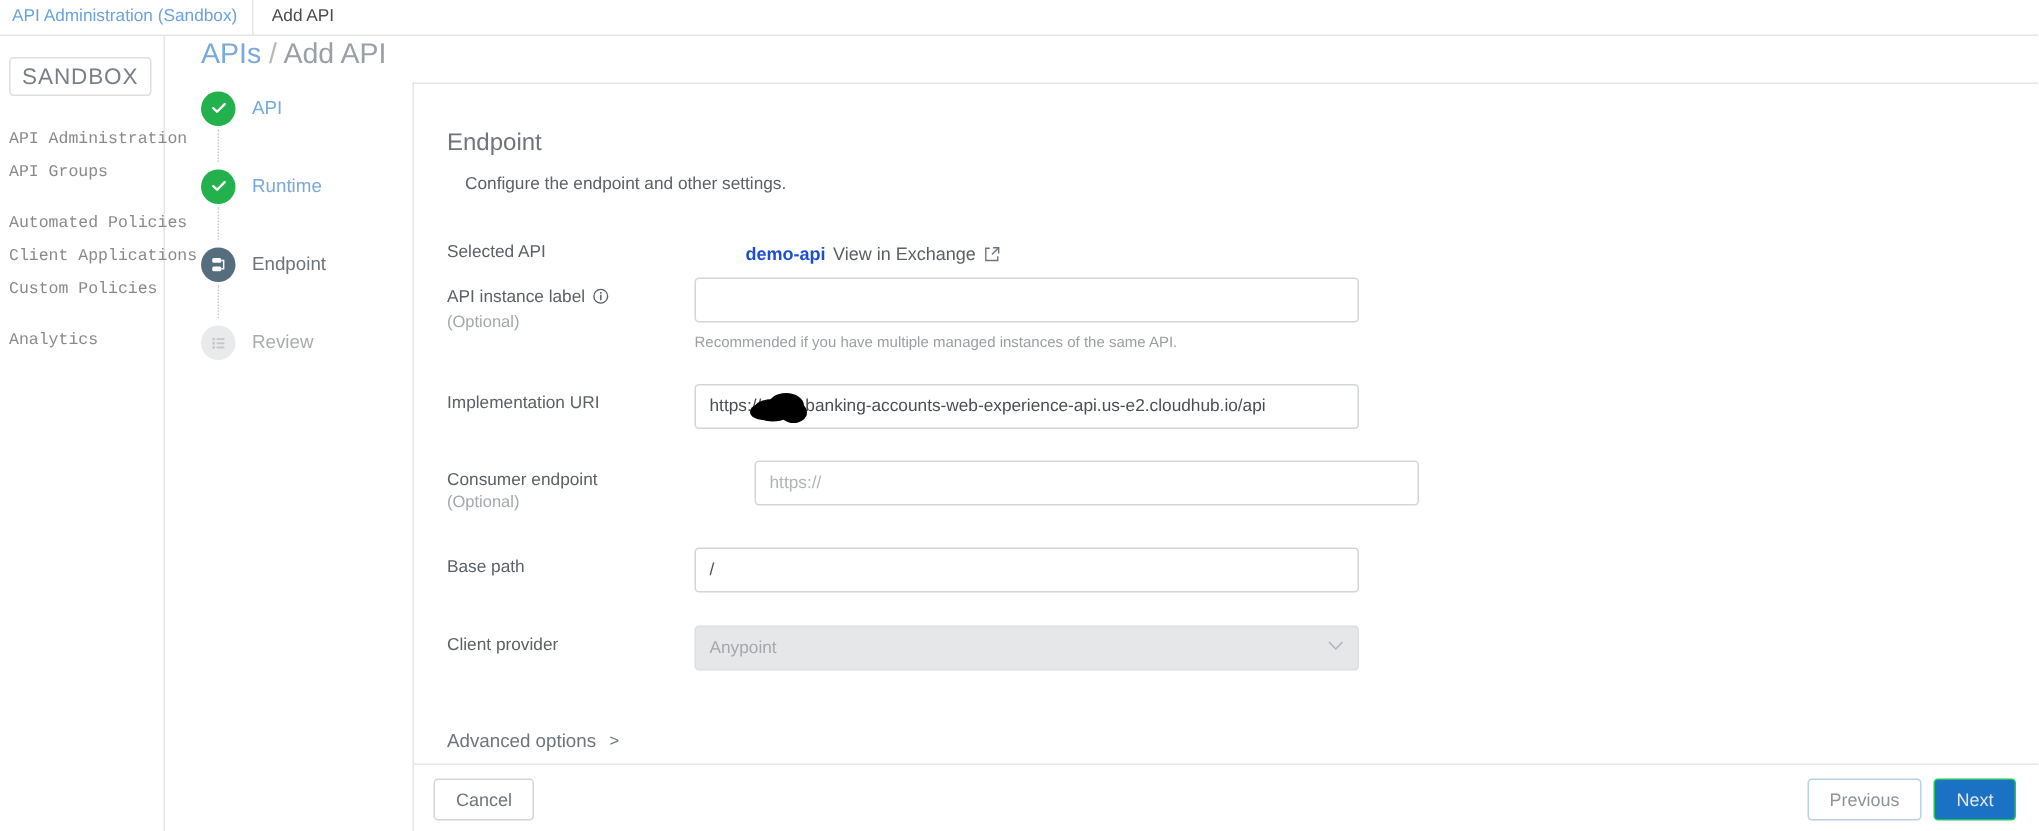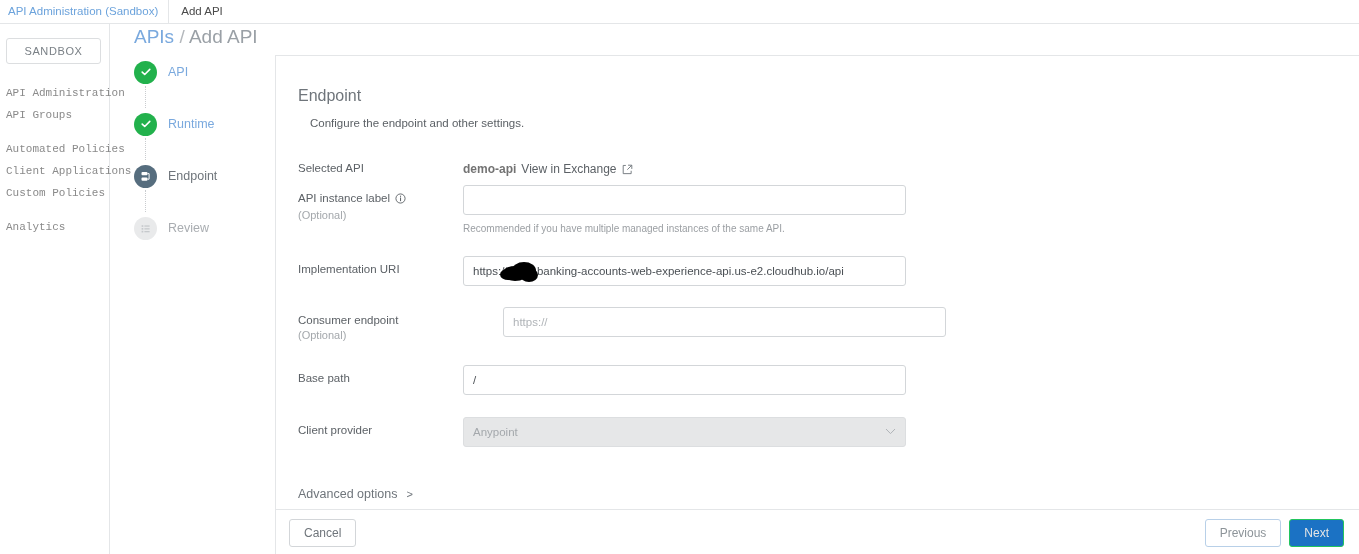--- a/index.html
+++ b/index.html
@@ -30,21 +30,21 @@
   
   .sidebar {
     position: absolute; left: 0; top: 24px; width: 110px; height: 530px;
     background: #ffffff; border-right: 1px solid #e4e6e8;
     padding-top: 14px;
   }
   .env-badge {
     margin: 0 8px 0 6px; height: 26px;
     border: 1px solid #dcdee0; border-radius: 3px;
     display: flex; align-items: center; justify-content: center;
-    font-size: 11px; color: #7a8086; letter-spacing: .6px;
+    font-size: 15px; color: #7a8086; letter-spacing: .6px;
     background: #fff;
   }
   .nav { margin-top: 18px; }
   .nav-item {
     font-size: 11px; color: #8a6b6b; color: #8d8d8d;
     padding: 4px 0 4px 6px; line-height: 14px; cursor: pointer;
     white-space: nowrap;
   }
   .nav-item { color: #8a8a8a; font-family: Liberation Mono, monospace; }
   .nav-gap { height: 12px; }
@@ -112,21 +112,21 @@
   .flabel .opt { display: block; color: #a4a8ac; font-size: 11px; }
   .finfo {
     display: inline-block; vertical-align: -2px; margin-left: 5px;
   }
   .fctrl { flex: 0 0 443px; width: 443px; position: relative; }
 
   .selected-api {
     padding-top: 6px; font-size: 12px; color: #5c6166; line-height: 16px;
     display: flex; align-items: center;
   }
-  .selected-api b { font-weight: 700; color: #737373; margin-right: 5px; }
+  .selected-api b { font-weight: 700; color: #1d4ed8; margin-right: 5px; }
   .selected-api .ext { margin-left: 5px; display: inline-flex; }
 
   .input {
     width: 443px; height: 30px;
     border: 1px solid #d3d6d9; border-radius: 3px;
     background: #fff;
     font-family: "Liberation Sans", sans-serif;
     font-size: 11.5px; color: #4a4f54;
     padding: 0 9px; line-height: 28px;
     display: block;
@@ -287,21 +287,21 @@
 
   </div>
 
   <div class="card">
     <div class="card-body">
 
       <div class="section-title">Endpoint</div>
       <div class="section-sub">Configure the endpoint and other settings.</div>
 
       
-      <div class="frow" style="margin-top:24px;">
+      <div class="frow" style="margin-top:24px;gap:34px;">
         <div class="flabel">Selected API</div>
         <div class="fctrl">
           <div class="selected-api">
             <b>demo-api</b>
             <span>View in Exchange</span>
             <span class="ext">
               <svg width="11" height="11" viewBox="0 0 12 12">
                 <path d="M4.2 1.6 H1.3 V10.5 H10 V7.4" stroke="#6f757b" stroke-width="1" fill="none"></path>
                 <path d="M6.6 1.3 H10.7 V5.4" stroke="#6f757b" stroke-width="1" fill="none"></path>
                 <path d="M10.5 1.5 L5.8 6.2" stroke="#6f757b" stroke-width="1" fill="none"></path>

